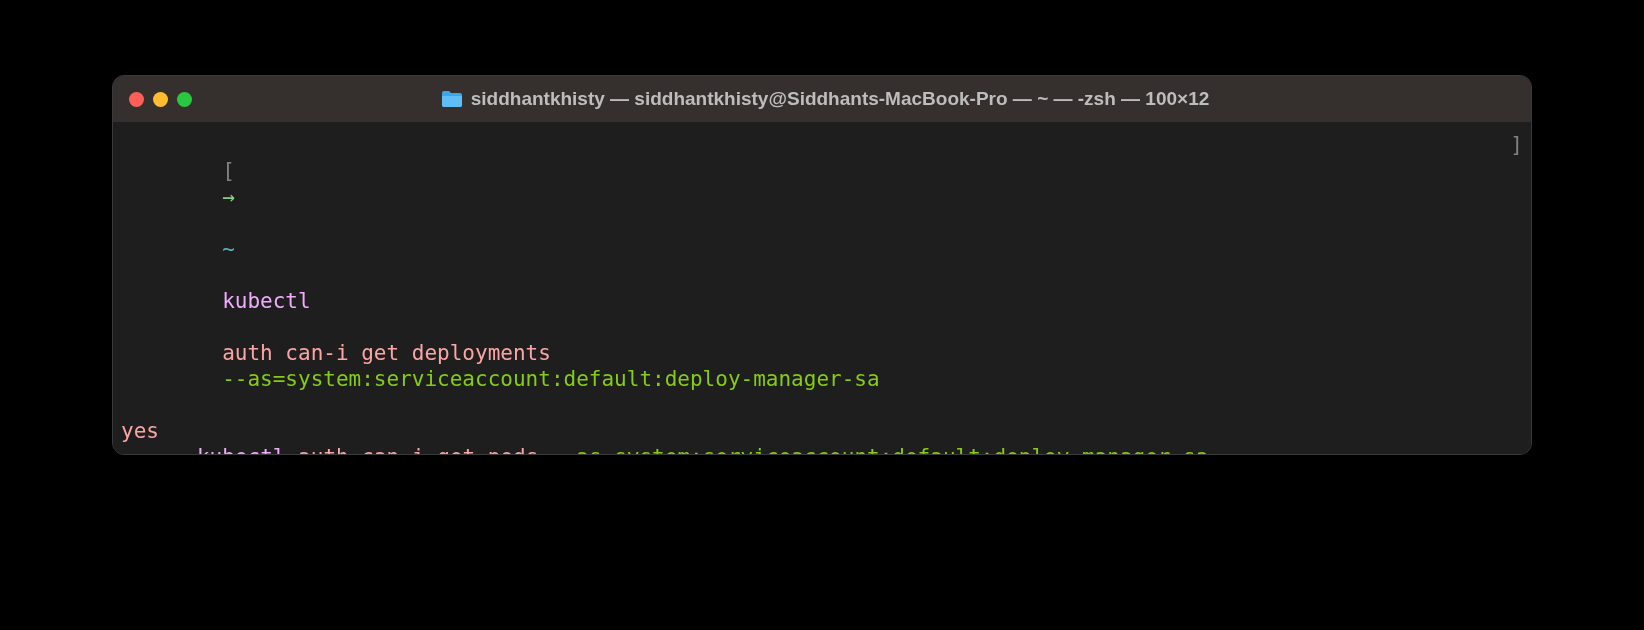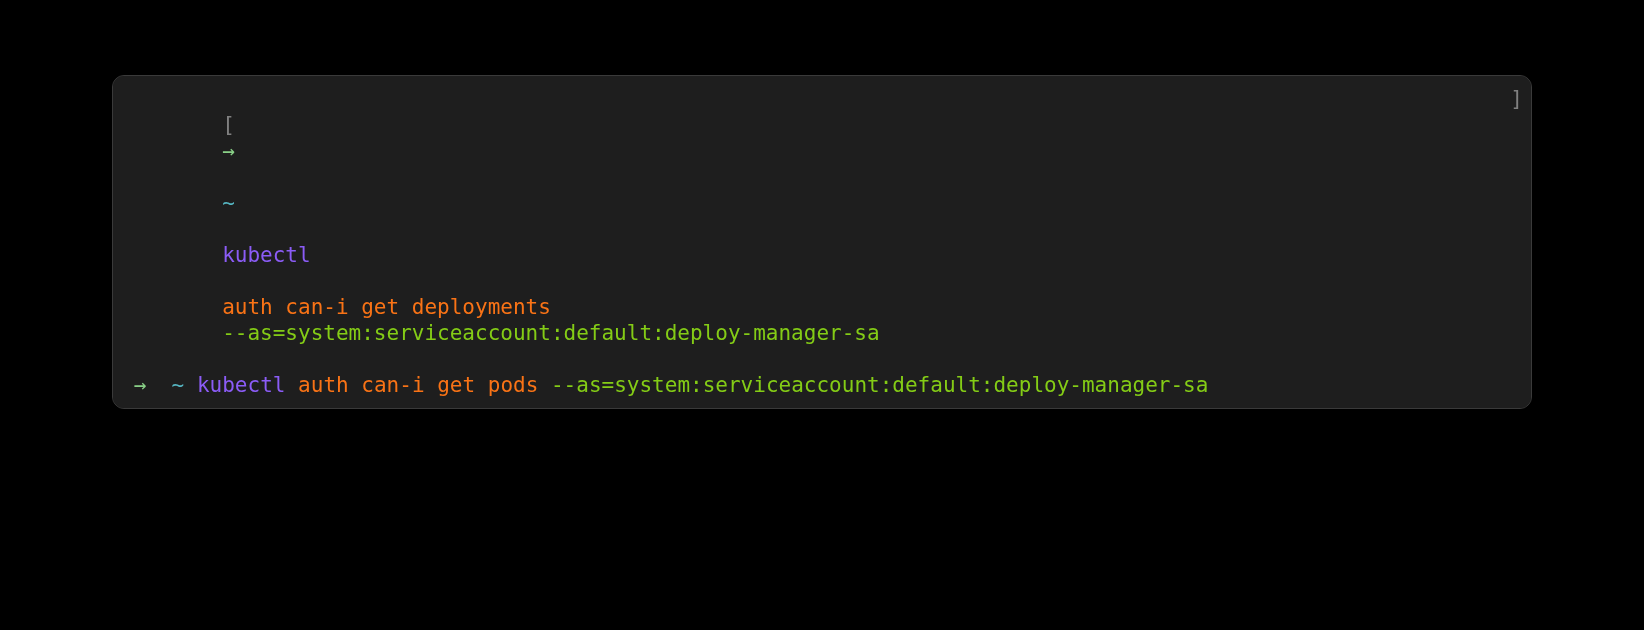--- a/index.html
+++ b/index.html
@@ -63,47 +63,65 @@
       height: 332px;
       font-size: 21px;
       line-height: 26px;
       color: #e0e0e0;
       font-family: "SF Mono", "Menlo", "Monaco", monospace;
     }
     .term-line { display: flex; white-space: pre; }
     .term-line.spread { justify-content: space-between; }
     .arrow { color: #89d087; }
     .tilde { color: #56b6c2; }
-    .cmd { color: #8b5cf6; }
-    .txt { color: #f97316; }
+    .cmd { color: #f0abfc; }
+    .txt { color: #fca5a5; }
     .flag { color: #84cc16; }
     .bracket { color: #808080; }
   </style>
 </head>
 <body>
 
 <div class="terminal-window">
+  <div class="title-bar">
+    <div class="traffic-lights">
+      <div class="light red"></div>
+      <div class="light yellow"></div>
+      <div class="light green"></div>
+    </div>
+    <div class="title-content">
+      <svg class="folder-icon" viewBox="0 0 22 18">
+        <path d="M1 3 C1 1.9 1.9 1 3 1 L8 1 L10 3 L19 3 C20.1 3 21 3.9 21 5 L21 15 C21 16.1 20.1 17 19 17 L3 17 C1.9 17 1 16.1 1 15 Z" fill="#3ba7e8"></path>
+        <path d="M1 6 L21 6 L21 15 C21 16.1 20.1 17 19 17 L3 17 C1.9 17 1 16.1 1 15 Z" fill="#5fbff5"></path>
+      </svg>
+      <span>siddhantkhisty — siddhantkhisty@Siddhants-MacBook-Pro — ~ — -zsh — 100×12</span>
+    </div>
+    <div style="width:57px"></div>
+  </div>
 
   <div class="terminal-body">
 
     <div class="term-line spread">
       <span>
         <span class="bracket">[</span>
         <span class="arrow">→</span>
         <span>  </span>
         <span class="tilde">~</span>
         <span> </span>
         <span class="cmd">kubectl</span>
         <span> </span>
         <span class="txt">auth can-i get deployments </span>
         <span class="flag">--as=system:serviceaccount:default:deploy-manager-sa</span>
       </span>
       <span class="bracket">]</span>
     </div>
 
+    <div class="term-line">
+      <span class="txt">yes</span>
+    </div>
 
     <div class="term-line">
       <span> </span>
       <span class="arrow">→</span>
       <span>  </span>
       <span class="tilde">~</span>
       <span> </span>
       <span class="cmd">kubectl</span>
       <span> </span>
       <span class="txt">auth can-i get pods </span>

